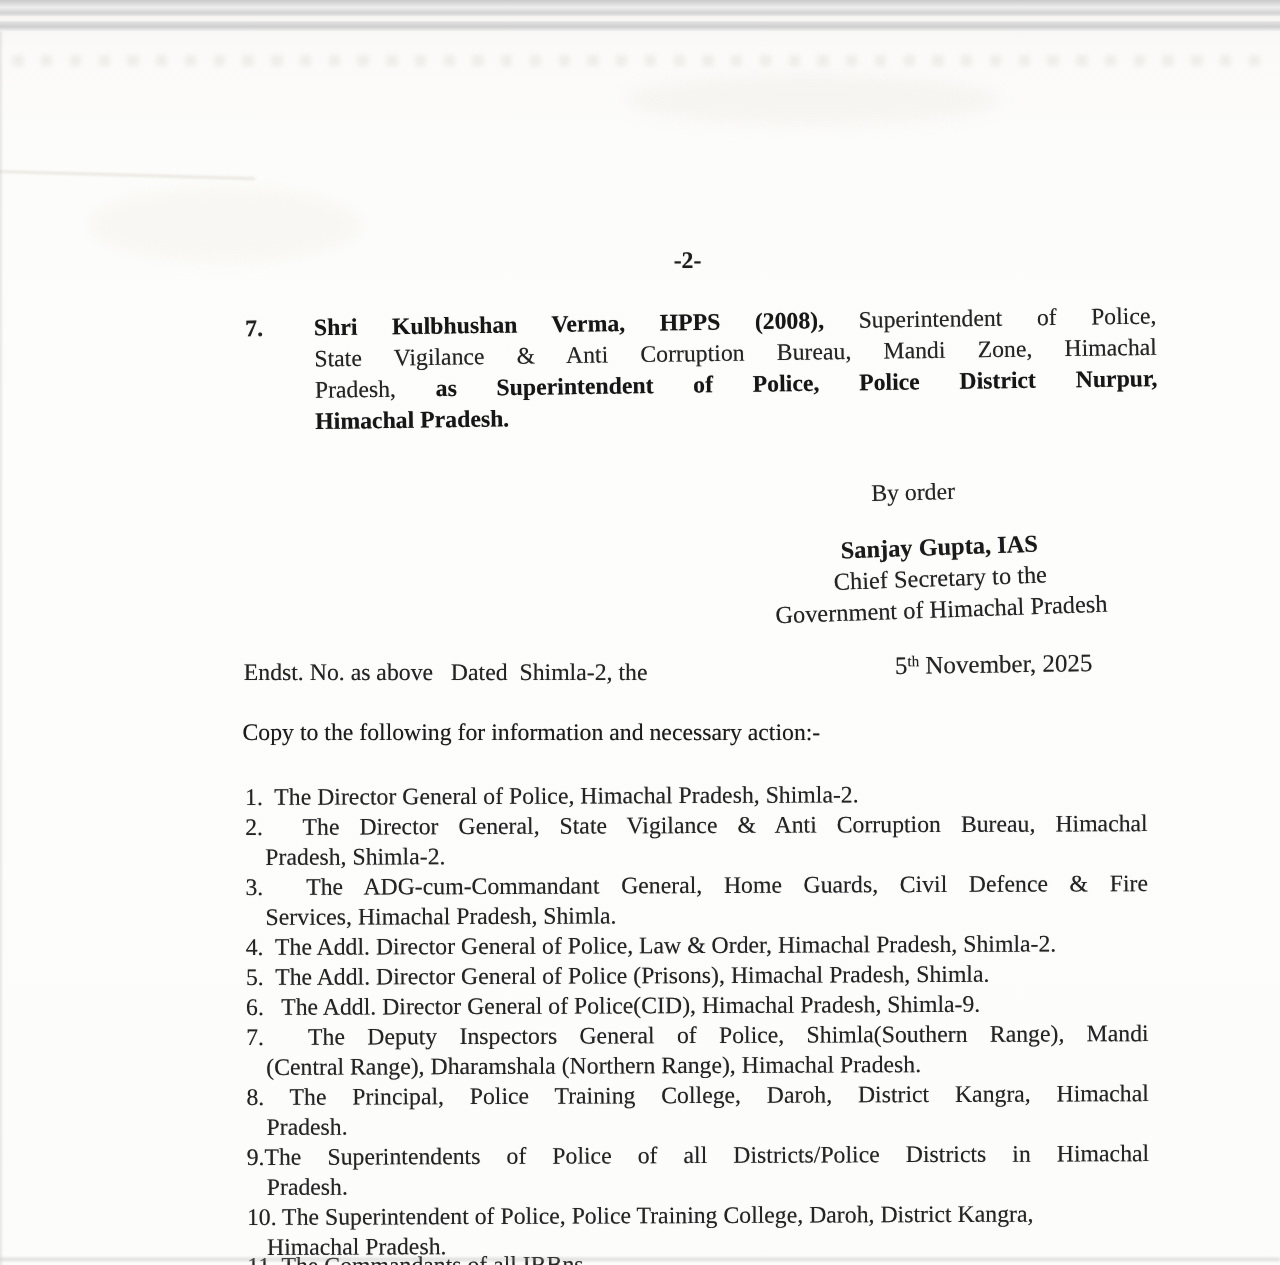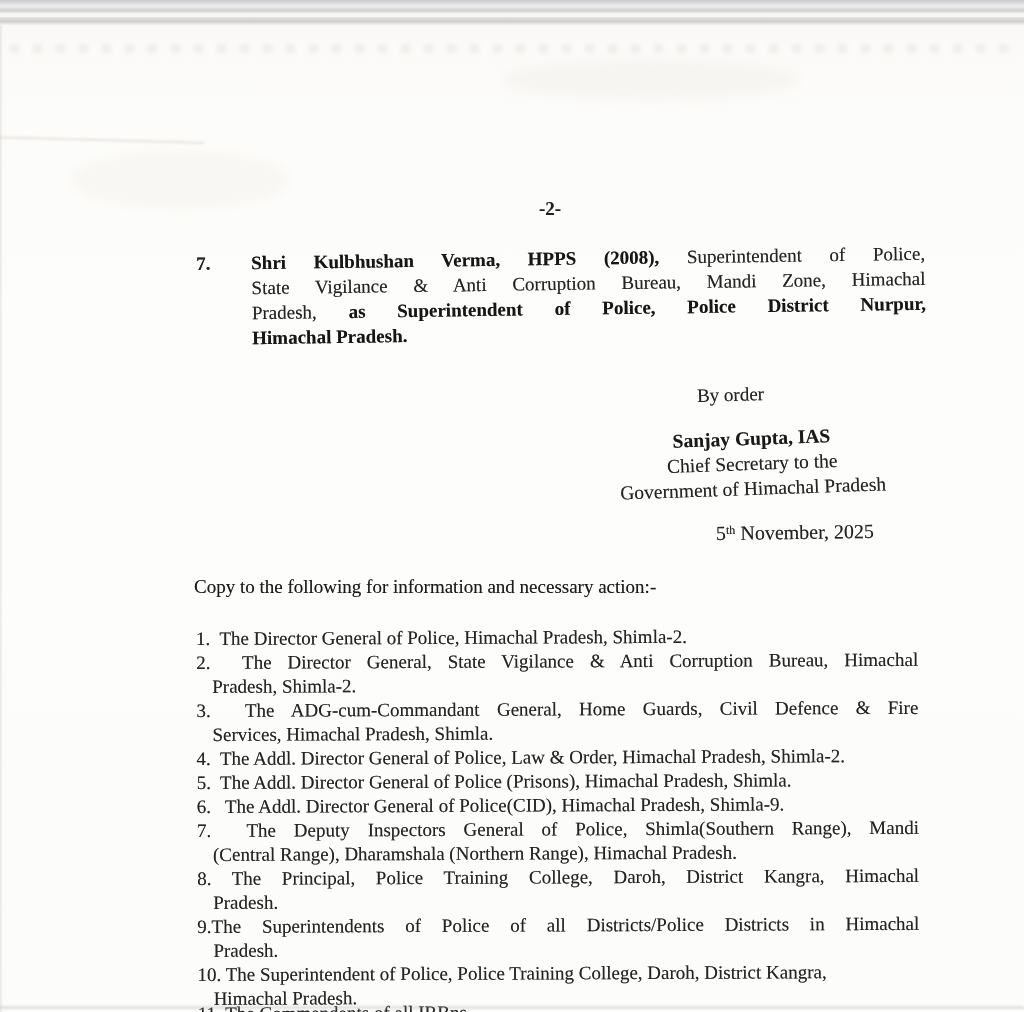--- a/index.html
+++ b/index.html
@@ -96,20 +96,21 @@
     </div>
 
     <div class="by-order txt">By order</div>
 
     <div class="sig-block">
       <div class="sig-name txt">Sanjay Gupta, IAS</div>
       <div class="sig-title txt">Chief Secretary to the</div>
       <div class="sig-title txt">Government of Himachal Pradesh</div>
     </div>
 
+    <div class="endst-line txt">Endst. No. as above   Dated  Shimla-2, the</div>
     <div class="endst-date txt"><span>5</span><sup>th</sup><span> November, 2025</span></div>
 
     <div class="copy-heading txt">Copy to the following for information and necessary action:-</div>
 
     <div class="copy-list txt">
       <div>
           <div class="ln">1.&nbsp; The Director General of Police, Himachal Pradesh, Shimla-2.</div>
         </div>
       <div>
           <div class="ln jl">2.&nbsp; The Director General, State Vigilance &amp; Anti Corruption Bureau, Himachal</div>

